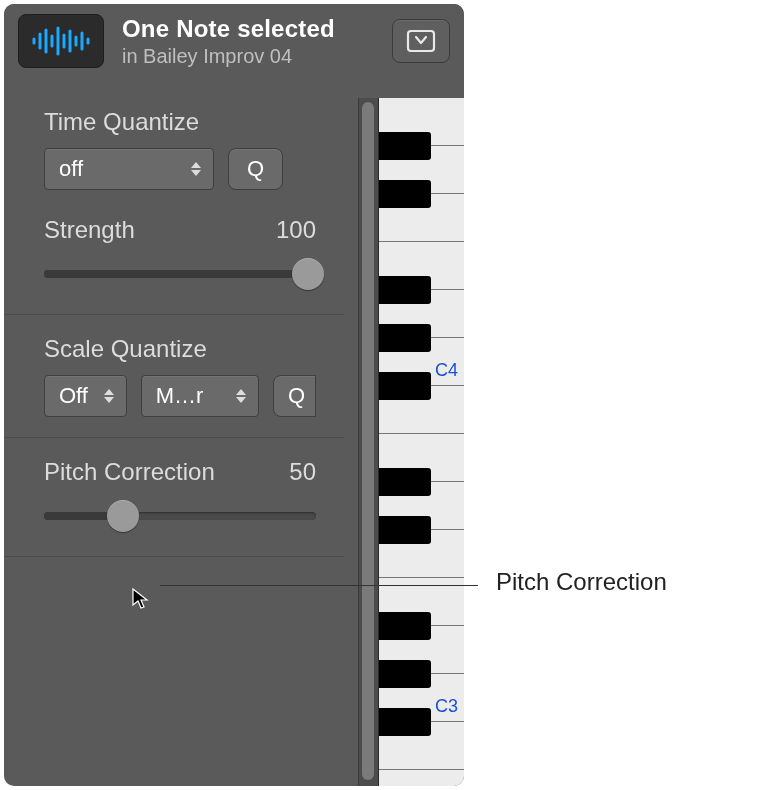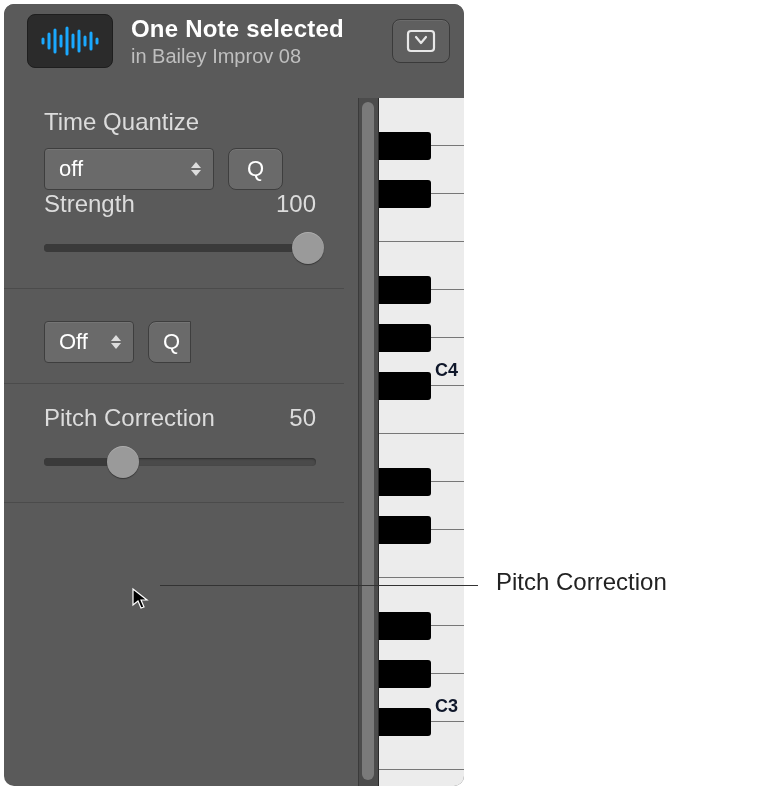--- a/index.html
+++ b/index.html
@@ -18,21 +18,21 @@
     width: 460px;
     height: 782px;
     background: #5a5a5a;
     border-radius: 10px;
     overflow: hidden;
   }
   
   .header {
     display: flex;
     align-items: center;
-    padding: 10px 14px 18px 23px;
+    padding: 10px 14px 18px 14px;
     background: #5a5a5a;
   }
   .audio-tile {
     width: 86px;
     height: 54px;
     background: #2b2b2b;
     border: 1px solid #1e1e1e;
     border-radius: 8px;
     display: flex;
     align-items: center;
@@ -121,20 +121,21 @@
     font-size: 22px;
     padding: 0 18px;
     display: flex;
     align-items: center;
     box-shadow: inset 0 1px 0 rgba(255,255,255,0.08);
   }
   
   .param-row {
     display: flex;
     justify-content: space-between;
+    margin-top: 26px;
     color: #dcdcdc;
     font-size: 24px;
   }
   .param-row.tight { margin-top: 0; }
   
   .slider {
     position: relative;
     height: 40px;
     margin-top: 10px;
   }
@@ -206,22 +207,22 @@
     height: 28px;
     background: #000;
     border-radius: 0 3px 3px 0;
     transform: translateY(-50%);
   }
   .key-label {
     position: absolute;
     right: 6px;
     bottom: 4px;
     font-size: 18px;
-    font-weight: 700;
-    color: #0f172a;
+    font-weight: 400;
+    color: #1d4ed8;
   }
   
   .cursor {
     position: absolute;
     left: 130px;
     top: 587px;
     width: 24px;
     height: 24px;
     pointer-events: none;
   }
@@ -260,21 +261,21 @@
           <line x1="34" y1="9" x2="34" y2="21"></line>
           <line x1="40" y1="5" x2="40" y2="25"></line>
           <line x1="46" y1="11" x2="46" y2="19"></line>
           <line x1="52" y1="7" x2="52" y2="23"></line>
           <line x1="58" y1="13" x2="58" y2="17"></line>
         </g>
       </svg>
     </div>
     <div class="title-area">
       <div class="title-main">One Note selected</div>
-      <div class="title-sub">in Bailey Improv 08</div>
+      <div class="title-sub">in Bailey Improv 04</div>
     </div>
     <div class="tray-btn">
       <svg width="30" height="24" viewBox="0 0 30 24">
         <rect x="2" y="2" width="26" height="20" rx="3" fill="none" stroke="#e8e8e8" stroke-width="2.2"></rect>
         <path d="M10 8 L15 14 L20 8" fill="none" stroke="#e8e8e8" stroke-width="2.2" stroke-linecap="round" stroke-linejoin="round"></path>
       </svg>
     </div>
   </div>
 
   <div class="section" style="padding-top:22px;">
@@ -296,28 +297,36 @@
       <span>100</span>
     </div>
     <div class="slider">
       <div class="track"></div>
       <div class="track-fill" style="width:100%;"></div>
       <div class="thumb" style="left:97%;"></div>
     </div>
   </div>
 
   <div class="section">
+    <div class="row-label">Scale Quantize</div>
     <div class="controls-row">
       <div class="select" style="width:90px;">
         <span class="sel-text">Off</span>
         <span class="sel-arrows">
             <span class="up"></span>
             <span class="dn"></span>
           </span>
       </div>
+      <div class="select" style="width:130px;">
+        <span class="sel-text">M…r</span>
+        <span class="sel-arrows">
+            <span class="up"></span>
+            <span class="dn"></span>
+          </span>
+      </div>
       <div class="q-btn" style="padding:0 10px 0 14px; border-top-right-radius:0; border-bottom-right-radius:0;">
         <span>Q</span>
       </div>
     </div>
   </div>
 
   <div class="section">
     <div class="param-row tight">
       <span>Pitch Correction</span>
       <span>50</span>

